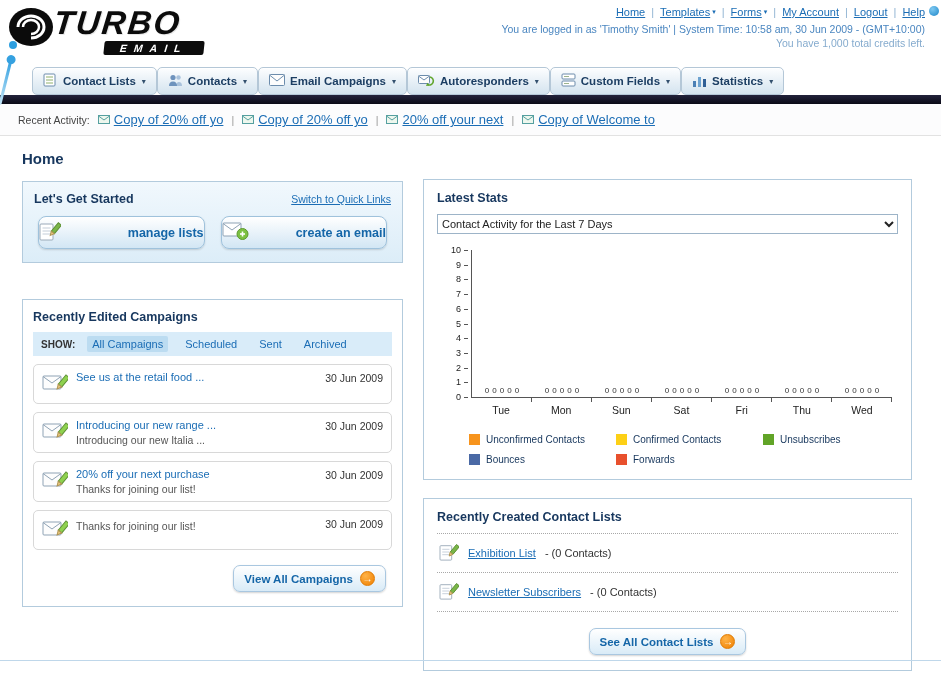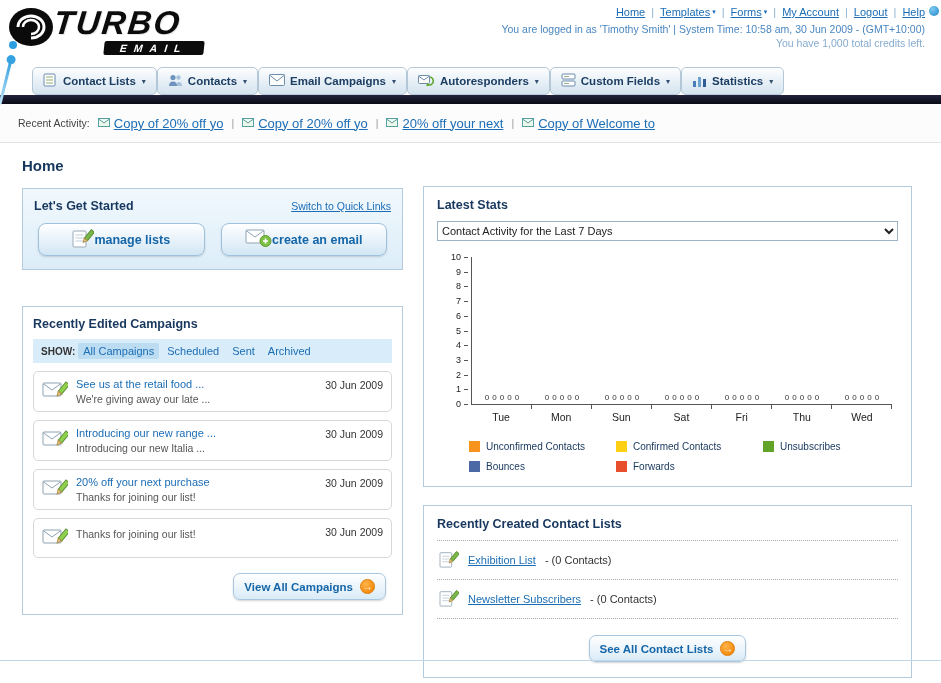--- a/index.html
+++ b/index.html
@@ -51,21 +51,21 @@
     display:inline-flex; align-items:center; gap:5px; padding:4px 10px;
     border:1px solid #b4c7d7; border-radius:5px;
     background:linear-gradient(#fdfeff,#e6eff6 55%,#d4e4ef);
     font-weight:bold; color:#1c3e63; font-size:11.5px; cursor:pointer;
     box-shadow: inset 0 1px 0 rgba(255,255,255,.9);
   }
   .dd2 { font-size:8px; color:#33506e; margin-left:1px; }
   .nav-strip { height:9px; background:linear-gradient(#23233c,#0a0a16); }
 
   
-  .activity-bar { height:39px; display:flex; align-items:center; gap:8px; padding:0 18px;
+  .activity-bar { height:32px; display:flex; align-items:center; gap:8px; padding:0 18px;
     background:#fcfcfd; border-bottom:1px solid #e2e2e2; font-size:10.5px; }
   .act-label { color:#444; }
   .act-item { display:inline-flex; align-items:center; gap:4px; }
   .act-item a { font-size:13px; }
   .activity-bar .sep { color:#999; }
 
   
   .main { padding: 8px 19px 0 22px; }
   .page-title { font-size:15px; font-weight:bold; color:#17375e; margin:6px 0 12px; }
   .columns { display:flex; gap:20px; align-items:flex-start; }
@@ -74,30 +74,30 @@
 
   .panel { border:1px solid #b3cbdd; background:#fff; }
   .panel-title { font-weight:bold; font-size:12.5px; color:#17375e; }
 
   
   .panel-getstarted { margin-top:2px; background:linear-gradient(#f1f8fd,#dcedf8); padding:10px 11px 13px; }
   .gs-head { display:flex; justify-content:space-between; align-items:center; }
   .gs-link { font-size:10.5px; }
   .gs-buttons { display:flex; gap:16px; margin-top:10px; padding:0 4px; }
   .btn-big {
-    flex:1; height:33px; display:flex; align-items:center; justify-content:center; gap:0;
+    flex:1; height:33px; display:flex; align-items:center; justify-content:space-between; gap:0;
     border:1px solid #9fc2dc; border-radius:8px;
     background:linear-gradient(#ffffff,#d2e6f4);
     box-shadow:0 1px 2px rgba(0,0,0,.15);
     font-weight:bold; color:#1566a8; font-size:12.5px;
   }
 
   
   .panel-campaigns { margin-top:36px; padding:10px 10px 8px; }
-  .show-bar { margin-top:8px; background:#d9ecf9; padding:4px 8px; display:flex; align-items:center; gap:3px; }
+  .show-bar { margin-top:8px; background:#d9ecf9; padding:4px 8px; display:flex; align-items:center; gap:12px; }
   .show-label { font-weight:bold; color:#333; font-size:10px; }
   .show-tab { color:#1b6db5; font-size:11px; text-decoration:none; padding:2px 5px; }
   .show-tab.active { background:#bcdcf1; border-radius:2px; }
   .camp-item { margin-top:8px; border:1px solid #d8d8d8; border-radius:5px; padding:6px 8px;
     display:flex; gap:8px; align-items:flex-start; min-height:40px; background:#fff; }
   .camp-icon { flex:none; margin-top:1px; }
   .camp-text { flex:1; }
   .camp-title { color:#1b6db5; font-size:11px; }
   .camp-sub { color:#555; font-size:10.5px; margin-top:3px; }
   .camp-date { color:#333; font-size:10.5px; white-space:nowrap; margin-top:1px; }
@@ -333,21 +333,20 @@
           <span class="camp-icon"><svg width="26" height="22" viewBox="0 0 26 22">
                 <rect x="1" y="4" width="18" height="13" rx="1" fill="#fdfdfd" stroke="#8fa3b5"></rect>
                 <path d="M1 4.5 L10 11 L19 4.5" fill="none" stroke="#8fa3b5"></path>
                 <g transform="rotate(40 20 10)">
                   <rect x="18.5" y="2" width="4.5" height="12" fill="#8fd14f" stroke="#5d8f35"></rect>
                   <polygon points="18.5,14 23,14 20.7,18.5" fill="#e8c87e" stroke="#b09454"></polygon>
                 </g>
               </svg></span>
           <div class="camp-text">
             <div class="camp-title">See us at the retail food ...</div>
-            <div class="camp-sub">We're giving away our late ...</div>
           </div>
           <div class="camp-date">30 Jun 2009</div>
         </div>
 
         <div class="camp-item">
           <span class="camp-icon"><svg width="26" height="22" viewBox="0 0 26 22">
                 <rect x="1" y="4" width="18" height="13" rx="1" fill="#fdfdfd" stroke="#8fa3b5"></rect>
                 <path d="M1 4.5 L10 11 L19 4.5" fill="none" stroke="#8fa3b5"></path>
                 <g transform="rotate(40 20 10)">
                   <rect x="18.5" y="2" width="4.5" height="12" fill="#8fd14f" stroke="#5d8f35"></rect>

